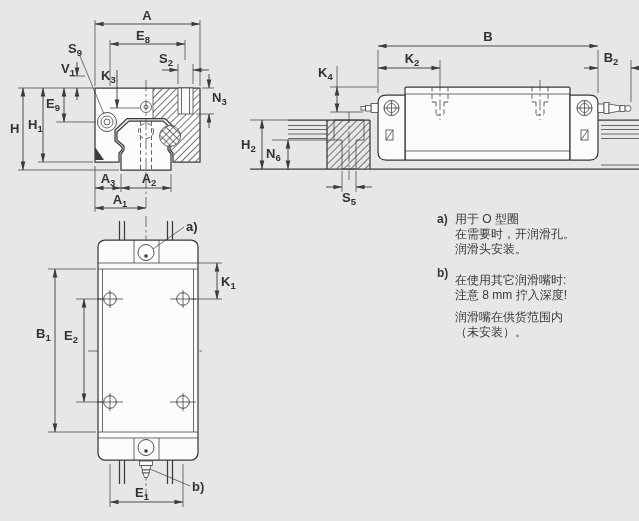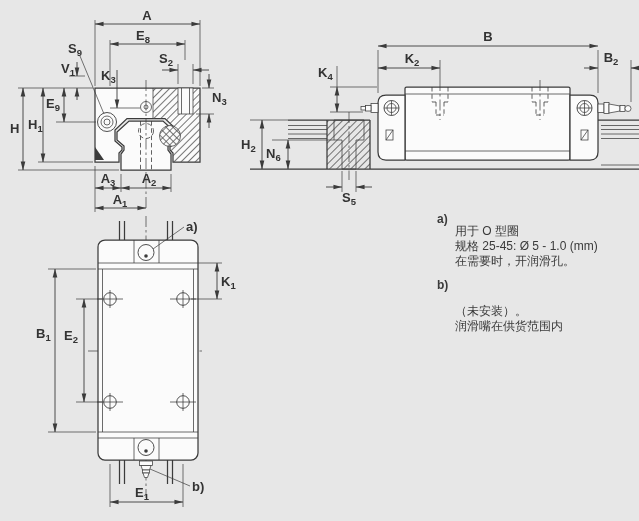--- a/index.html
+++ b/index.html
@@ -16,21 +16,21 @@
   .ex{stroke:#3b3b3b;stroke-width:.7;fill:none}
   .cl{stroke:#3b3b3b;stroke-width:.7;fill:none;stroke-dasharray:11 3 2.5 3}
   .hd{stroke:#3b3b3b;stroke-width:.8;fill:none;stroke-dasharray:4.5 2.8}
   .fw{fill:#fbfbfb}
   svg text{font-family:"Liberation Sans",sans-serif;font-weight:bold;font-size:13px;fill:#333;}
   svg .sb{font-size:9.5px}
   
   #notes{position:absolute;left:437px;top:212px;width:200px;font-size:12px;line-height:15px;color:#3a3a3a;}
   .note{display:flex;margin-bottom:9px;}
   .nmark{font-weight:bold;width:18px;flex:none;}
-  .nbody{flex:1;margin-top:12px;}
+  .nbody{flex:1;}
   .ngap{height:7px;}
   #notes sub{font-size:9px;}
 </style>
 </head>
 <body>
 
 <div id="stage">
 
   <svg width="0" height="0">
     <defs>
@@ -350,28 +350,30 @@
       <line class="dm" x1="110" y1="502" x2="183" y2="502" marker-start="url(#arwS)" marker-end="url(#arwE)"></line>
       <text x="142" y="497" text-anchor="middle"><tspan>E</tspan><tspan class="sb" dy="3">1</tspan></text>
     </g>
   </svg>
 
   <div id="notes">
     <div class="note">
       <span class="nmark">a)</span>
       <div class="nbody">
         <div>用于 O 型圈</div>
-        <div>规格 25-45: Ø 5 - 1.0 (mm)</div>
         <div>在需要时，开润滑孔。</div>
+        <div>润滑头安装。</div>
       </div>
     </div>
     <div class="note">
       <span class="nmark">b)</span>
       <div class="nbody">
         <div class="ngap"></div>
+        <div>在使用其它润滑嘴时:</div>
+        <div>注意 8 mm 拧入深度!</div>
         <div class="ngap"></div>
+        <div>润滑嘴在供货范围内</div>
         <div>（未安装）。</div>
-        <div>润滑嘴在供货范围内</div>
       </div>
     </div>
   </div>
 
 </div>
 
 </body></html>

